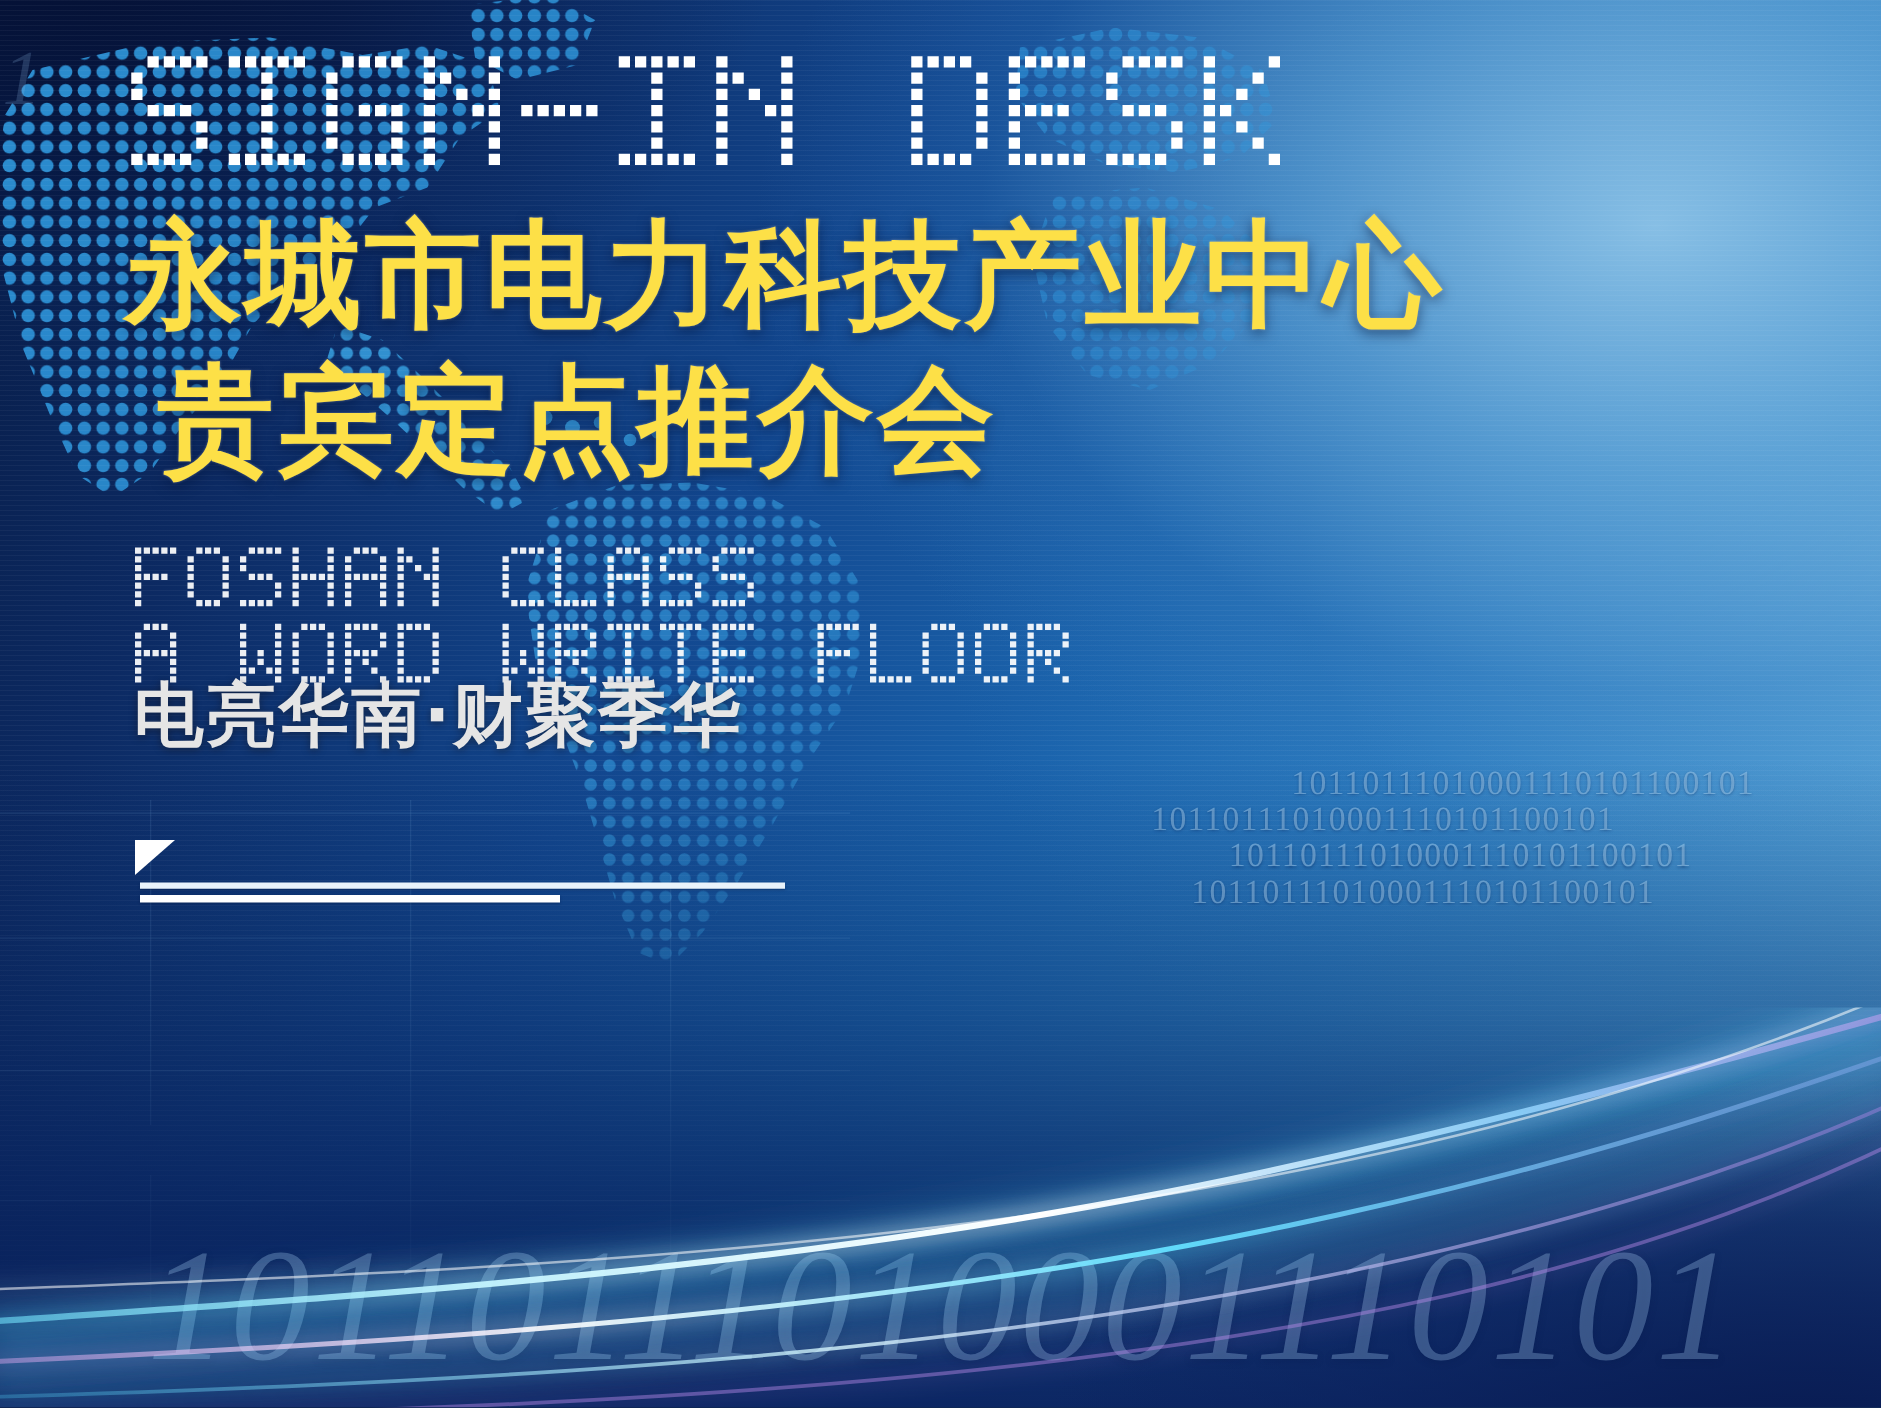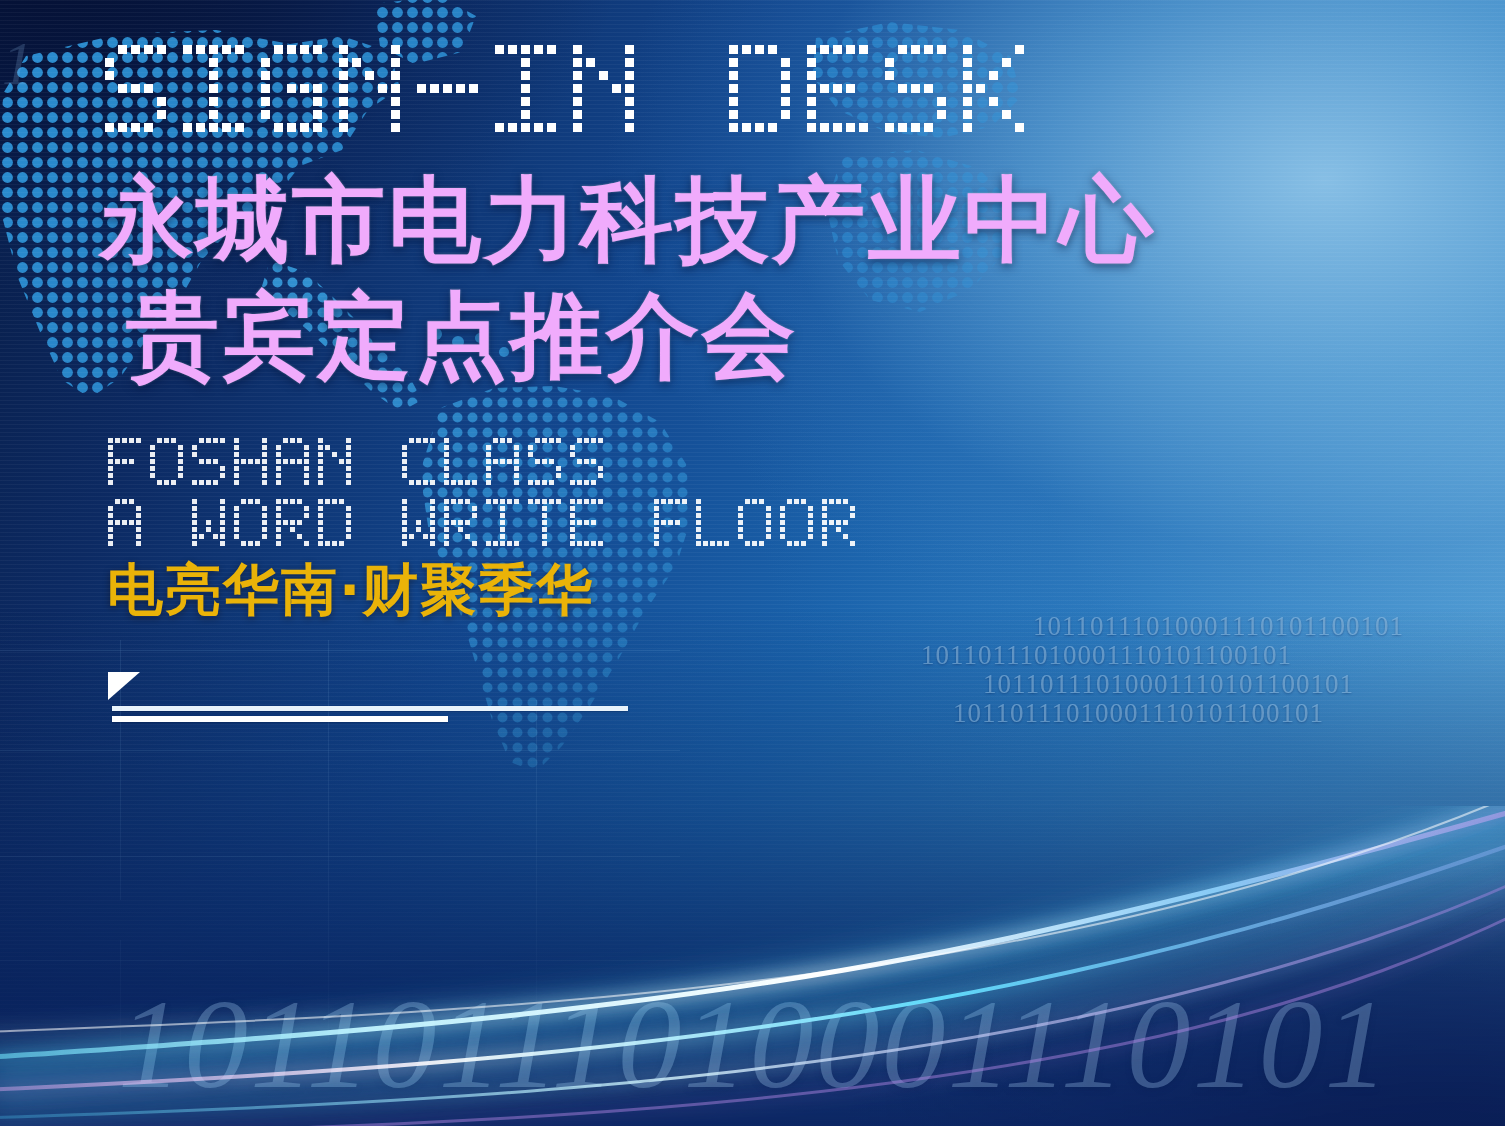--- a/index.html
+++ b/index.html
@@ -111,43 +111,42 @@
     pointer-events: none;
   }
   .led svg { display:block; overflow: visible; }
 
   #led-title { left: 105px; top: 45px; }
   #led-sub   { left: 108px; top: 438px; }
 
   .title-zh {
     position: absolute;
     left: 100px;
-    color: #f0abfc;
+    color: #fde047;
     font-family: "DejaVu Sans", "Liberation Sans", sans-serif;
     font-weight: bold;
     font-size: 93px;
     letter-spacing: 3px;
     line-height: 1.0;
     white-space: nowrap;
     text-shadow: 0 3px 10px rgba(2,18,56,0.55), 0 0 2px rgba(255,255,255,.5);
   }
   #title-line1 { top: 174px; }
   #title-line2 { top: 290px; margin-left: 26px; }
 
   .slogan-gold {
     position: absolute;
     left: 107px; top: 535px;
-    color: #eab308;
+    color: #e5e5e5;
     font-family: "DejaVu Sans", "Liberation Sans", sans-serif;
     font-weight: bold;
     font-size: 56px;
     letter-spacing: 2px;
     white-space: nowrap;
     text-shadow: 0 2px 7px rgba(20,10,0,0.40);
-    margin-top: 18px;
   }
 
   
   .deco { position: absolute; left: 108px; top: 672px; width: 430px; height: 48px; }
   .deco-flag {
     position: absolute; left: 0; top: 0;
     width: 0; height: 0;
     border-left: 32px solid #ffffff;
     border-bottom: 28px solid transparent;
   }

